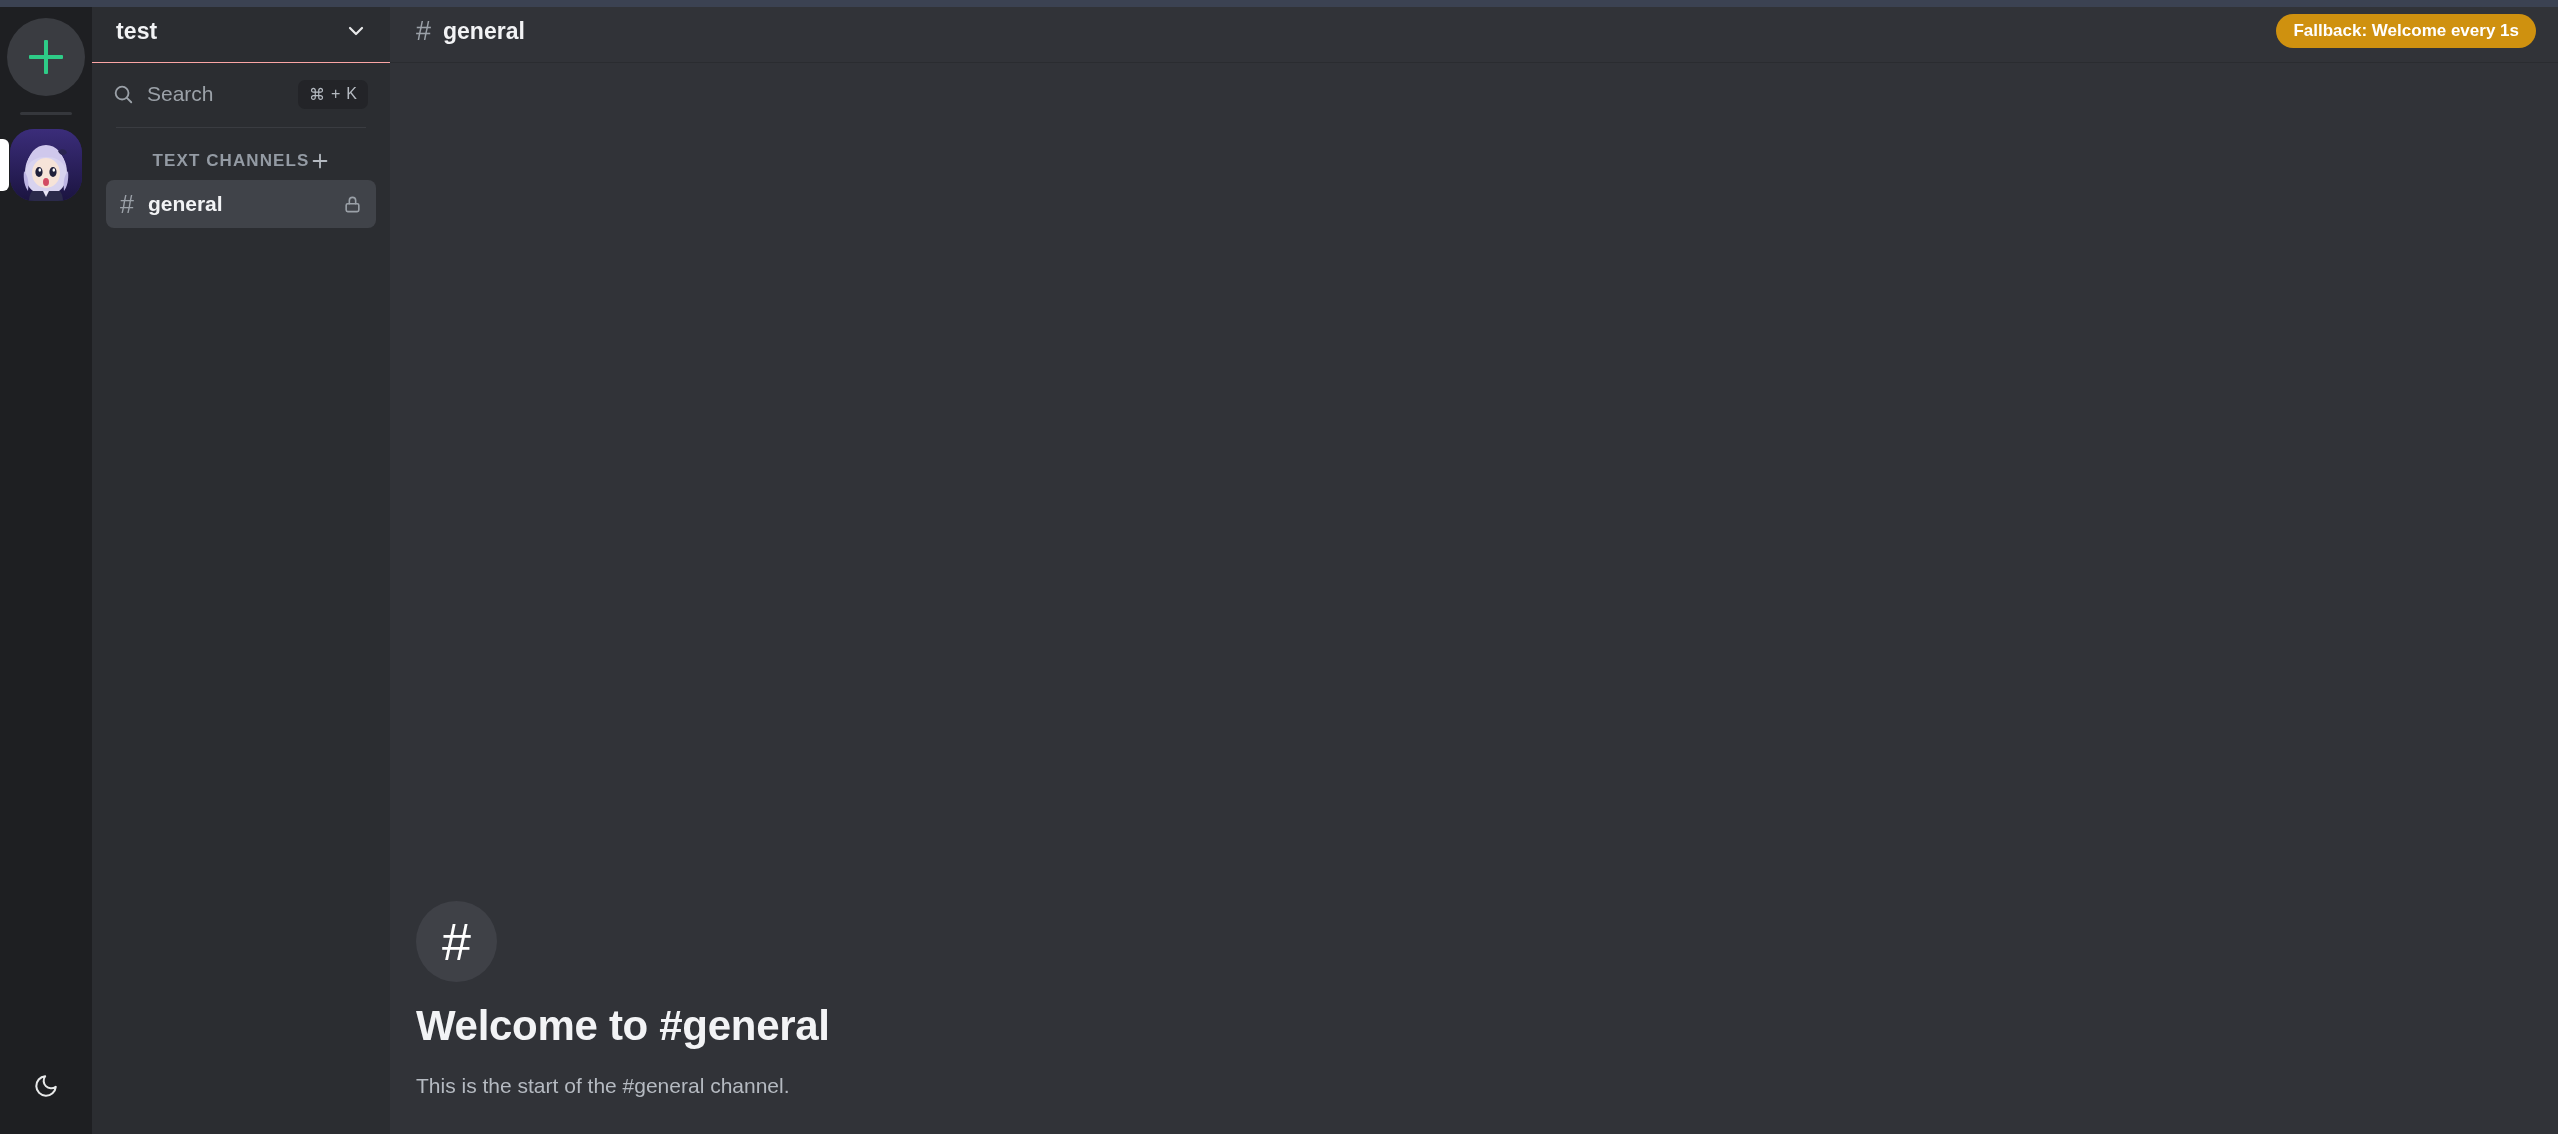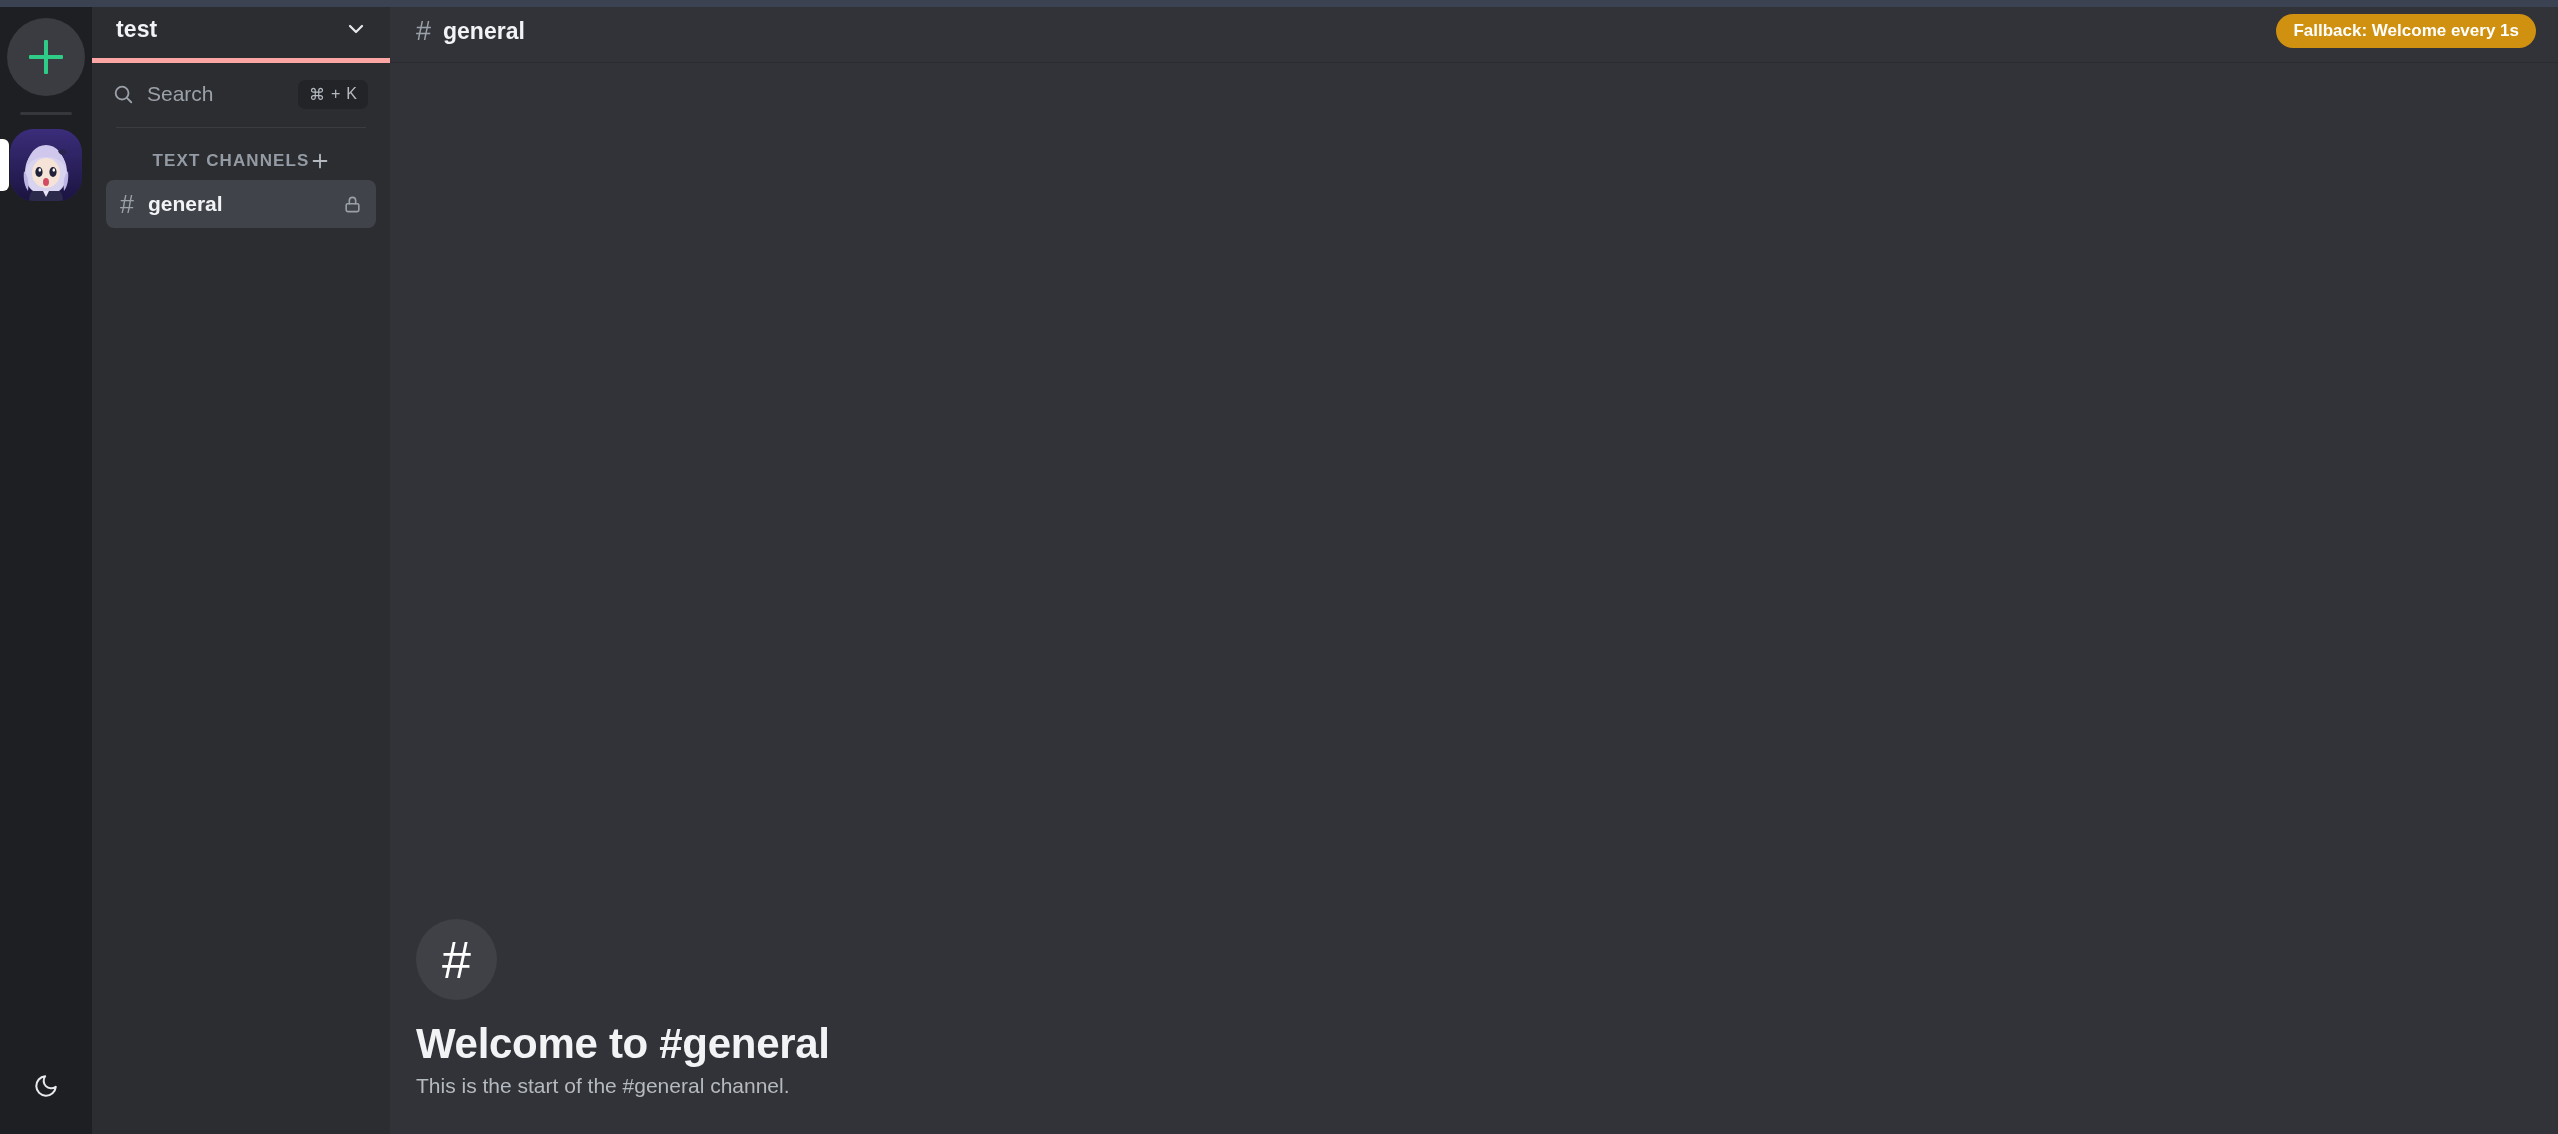--- a/index.html
+++ b/index.html
@@ -63,21 +63,21 @@
 
   
   #channel-sidebar {
     width:298px; flex:0 0 298px; height:1134px;
     background:#2b2d31; display:flex; flex-direction:column;
   }
   .server-header {
     height:63px; flex:0 0 63px;
     display:flex; align-items:center; justify-content:space-between;
     padding:0 22px 0 24px;
-    border-bottom:5px solid #fca5a5;
+    border-bottom:1px solid #fca5a5;
     cursor:pointer;
   }
   .server-name { color:#f2f3f5; font-size:23px; font-weight:bold; letter-spacing:.1px; }
 
   .search-row {
     height:62px; display:flex; align-items:center;
     padding:0 22px 0 20px; cursor:pointer;gap:42px;
   }
   .search-left { display:flex; align-items:center; gap:13px; flex:1; }
   .search-placeholder { color:#9ba1a8; font-size:21px; }
@@ -135,21 +135,21 @@
   }
   .welcome-block { padding-bottom:14px; }
   .welcome-icon {
     width:81px; height:81px; border-radius:50%;
     background:#3f4147; display:flex; align-items:center; justify-content:center;
     margin-bottom:20px;
   }
   .welcome-hash { color:#ffffff; font-size:52px; line-height:1; font-weight:400; }
   .welcome-title {
     color:#f2f3f5; font-size:42px; font-weight:bold;
-    letter-spacing:-.3px; margin-bottom:6px;
+    letter-spacing:-.3px; margin-bottom:24px;
   }
   .welcome-sub { color:#b5bac1; font-size:21px; }
 </style>
 </head>
 <body>
 
 <div id="app">
 
   <div id="top-strip"></div>
 

